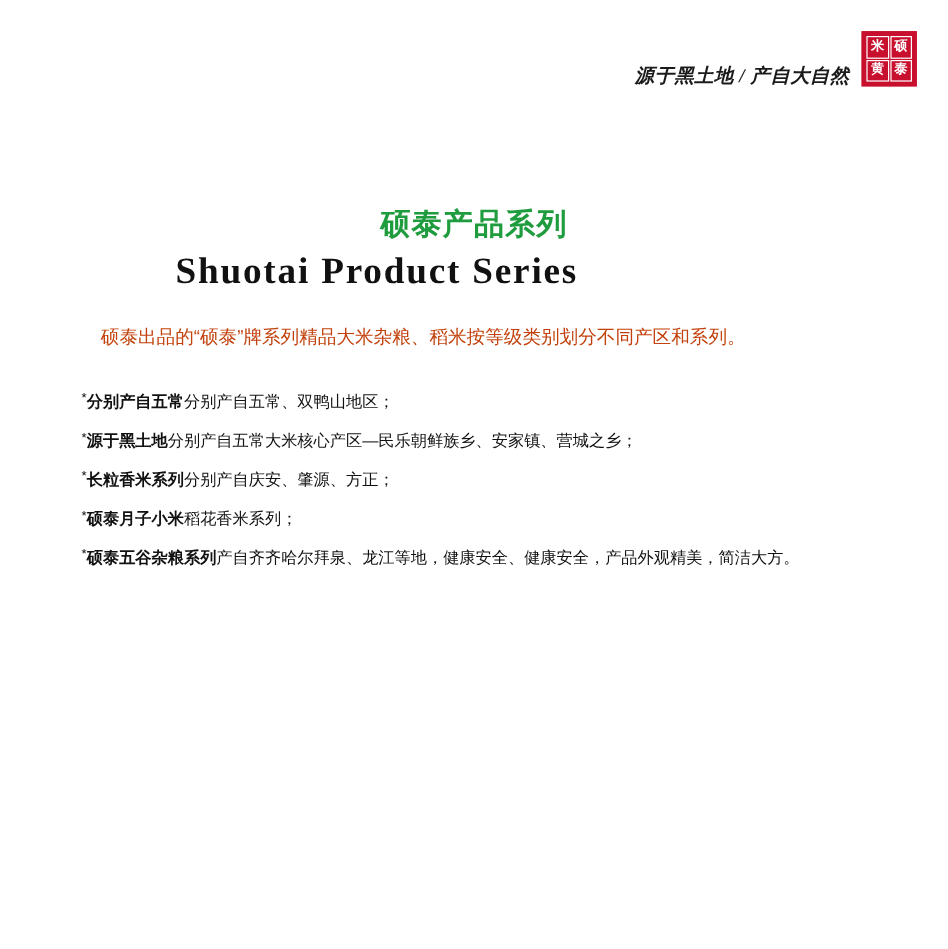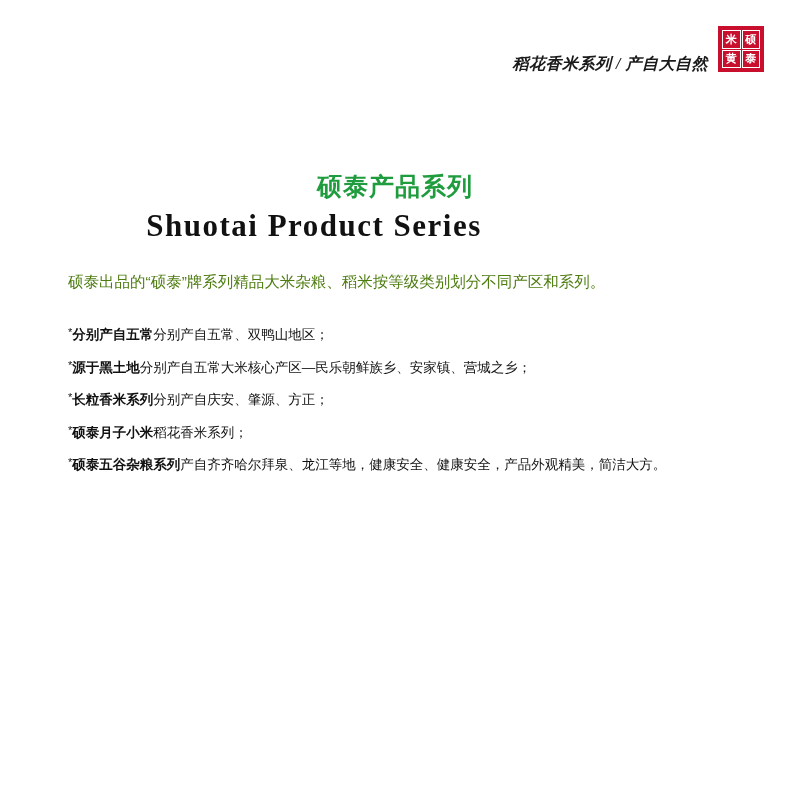--- a/index.html
+++ b/index.html
@@ -110,25 +110,25 @@
     font-weight: bold;
     font-size: 31px;
     color: #111111;
     letter-spacing: 1.5px;
   }
 
   
   .intro {
     position: absolute;
     top: 270px;
-    left: 68px;
+    left: 84px;
     width: 660px;
     font-size: 15.5px;
     line-height: 1.6;
-    color: #4d7c0f;
+    color: #c2410c;
   }
 
   .bullets {
     position: absolute;
     top: 325px;
     left: 68px;
     width: 680px;
   }
 
   .bullet {
@@ -149,21 +149,21 @@
     font-weight: bold;
   }
 </style>
 </head>
 <body>
 
 <div class="page">
 
   <div class="header">
     <div class="header-text">
-      <div class="header-tagline">稻花香米系列 / 产自大自然</div>
+      <div class="header-tagline">源于黑土地 / 产自大自然</div>
     </div>
     <div class="logo">
       <span>米</span>
       <span>硕</span>
       <span>黄</span>
       <span>泰</span>
     </div>
   </div>
 
   <div class="title-cn">硕泰产品系列</div>

